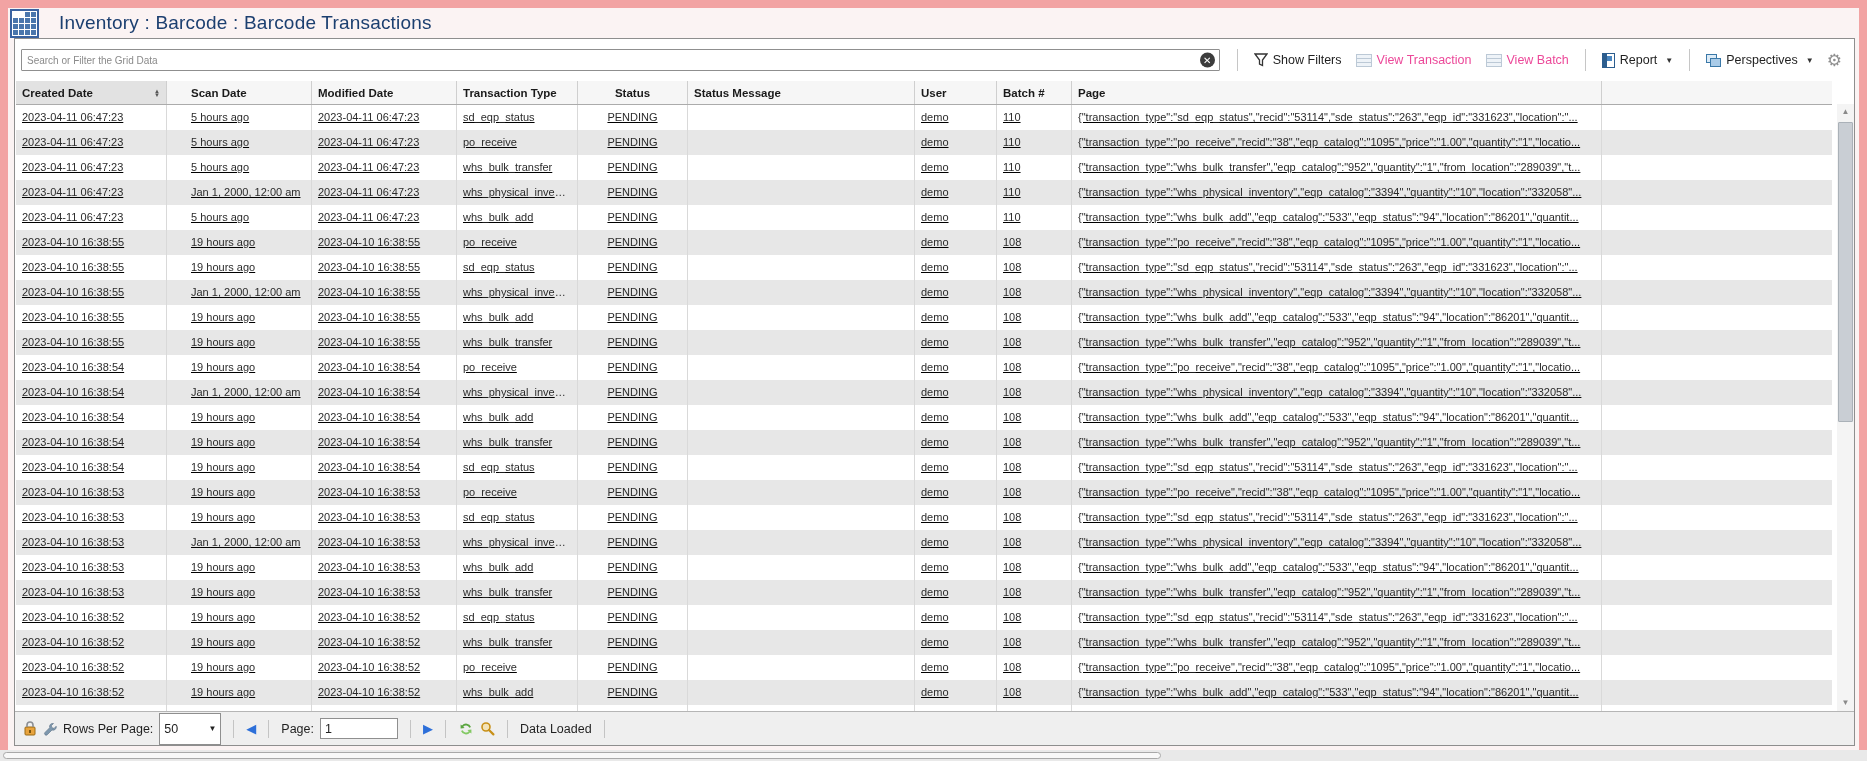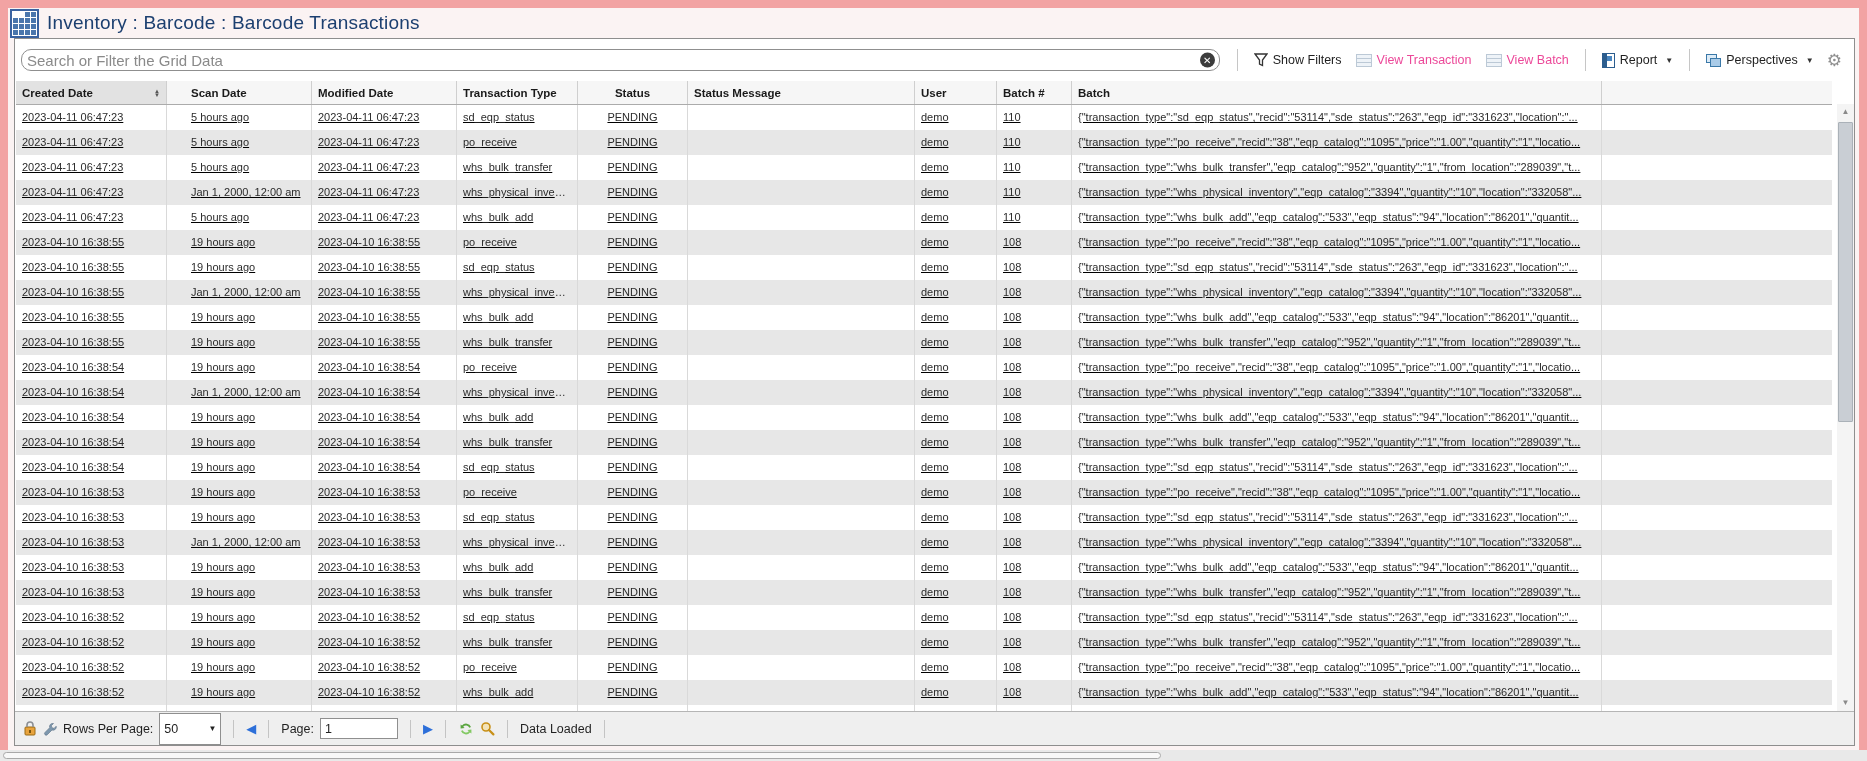--- a/index.html
+++ b/index.html
@@ -1,30 +1,30 @@
 <!DOCTYPE html>
 <html><head>
 <meta charset="utf-8">
 <style>
   html,body{margin:0;padding:0;}
   body{width:1867px;height:761px;overflow:hidden;font-family:"Liberation Sans",sans-serif;background:#fff;}
   .page{position:relative;width:1867px;height:761px;background:#f2a3a3;}
   .frame-inner{position:absolute;left:8px;top:8px;right:8px;bottom:11px;background:#fbf3f3;}
   
-  .app-header{height:30px;display:flex;align-items:center;gap:8px;padding-left:2px;}
+  .app-header{height:30px;display:flex;align-items:center;gap:20px;padding-left:2px;}
   .title-icon{width:29px;height:29px;background:#fff;border:2px solid #3962a0;display:grid;grid-template-columns:repeat(4,1fr);grid-template-rows:repeat(4,1fr);gap:1px;padding:1px;box-sizing:border-box;}
   .title-icon i{background:#4a76ac;}
   .title-icon i.lt{background:#fdfdfd;}
   .page-title{font-size:19px;color:#1c3f70;letter-spacing:.2px;}
   
   .grid-panel{position:absolute;top:30px;left:6px;right:4px;bottom:4px;background:#fff;border:1px solid #8e8e8e;display:flex;flex-direction:column;box-sizing:border-box;}
   
   .toolbar{height:42px;display:flex;align-items:center;padding:0 6px;flex:0 0 auto;font-size:12.5px;color:#1f1f1f;}
   .search-wrap{flex:1;position:relative;margin-right:8px;}
-  .search-input{width:100%;height:22px;box-sizing:border-box;border:1px solid #8f8f8f;font-family:"Liberation Sans",sans-serif;font-size:15px;padding:0 24px 0 5px;color:#222;border-radius:10px;}
+  .search-input{width:100%;height:22px;box-sizing:border-box;border:1px solid #8f8f8f;font-family:"Liberation Sans",sans-serif;font-size:10px;padding:0 24px 0 5px;color:#222;border-radius:1px;}
   .search-input::placeholder{color:#8a8a8a;}
   .clear-btn{position:absolute;right:5px;top:50%;transform:translateY(-50%);width:15px;height:15px;border-radius:50%;background:#3c3c3c;color:#fff;font-size:10px;line-height:15px;text-align:center;cursor:pointer;}
   .tb-sep{width:1px;height:22px;background:#c6c6c6;margin:0 9px;flex:0 0 auto;}
   .tb-btn{display:flex;align-items:center;gap:5px;margin:0 7px;white-space:nowrap;cursor:pointer;flex:0 0 auto;}
   .tb-btn.disabled{color:#ec4899;cursor:default;}
   .caret{font-size:8px;color:#333;margin-left:3px;}
   .gear{font-size:17px;color:#8f8f8f;margin:0 6px;cursor:pointer;}
   .funnel{width:14px;height:14px;}
   .mini-table{width:16px;height:13px;border:1px solid #bcc9d6;background:#eef3f8;box-sizing:border-box;position:relative;}
   .mini-table:before{content:"";position:absolute;left:0;right:0;top:3px;border-top:1px solid #bcc9d6;}
@@ -163,21 +163,21 @@
             <div class="hcell c5">
                 <span>Status Message</span>
               </div>
             <div class="hcell c6">
                 <span>User</span>
               </div>
             <div class="hcell c7">
                 <span>Batch #</span>
               </div>
             <div class="hcell c8">
-                <span>Batch</span>
+                <span>Page</span>
               </div>
             <div class="hcell hfill"></div>
           </div>
           <div class="tbody">
               <div class="trow odd">
                 <div class="cell c0">2023-04-11 06:47:23</div>
                 <div class="cell c1">5 hours ago</div>
                 <div class="cell c2">2023-04-11 06:47:23</div>
                 <div class="cell c3">sd_eqp_status</div>
                 <div class="cell c4">PENDING</div>

